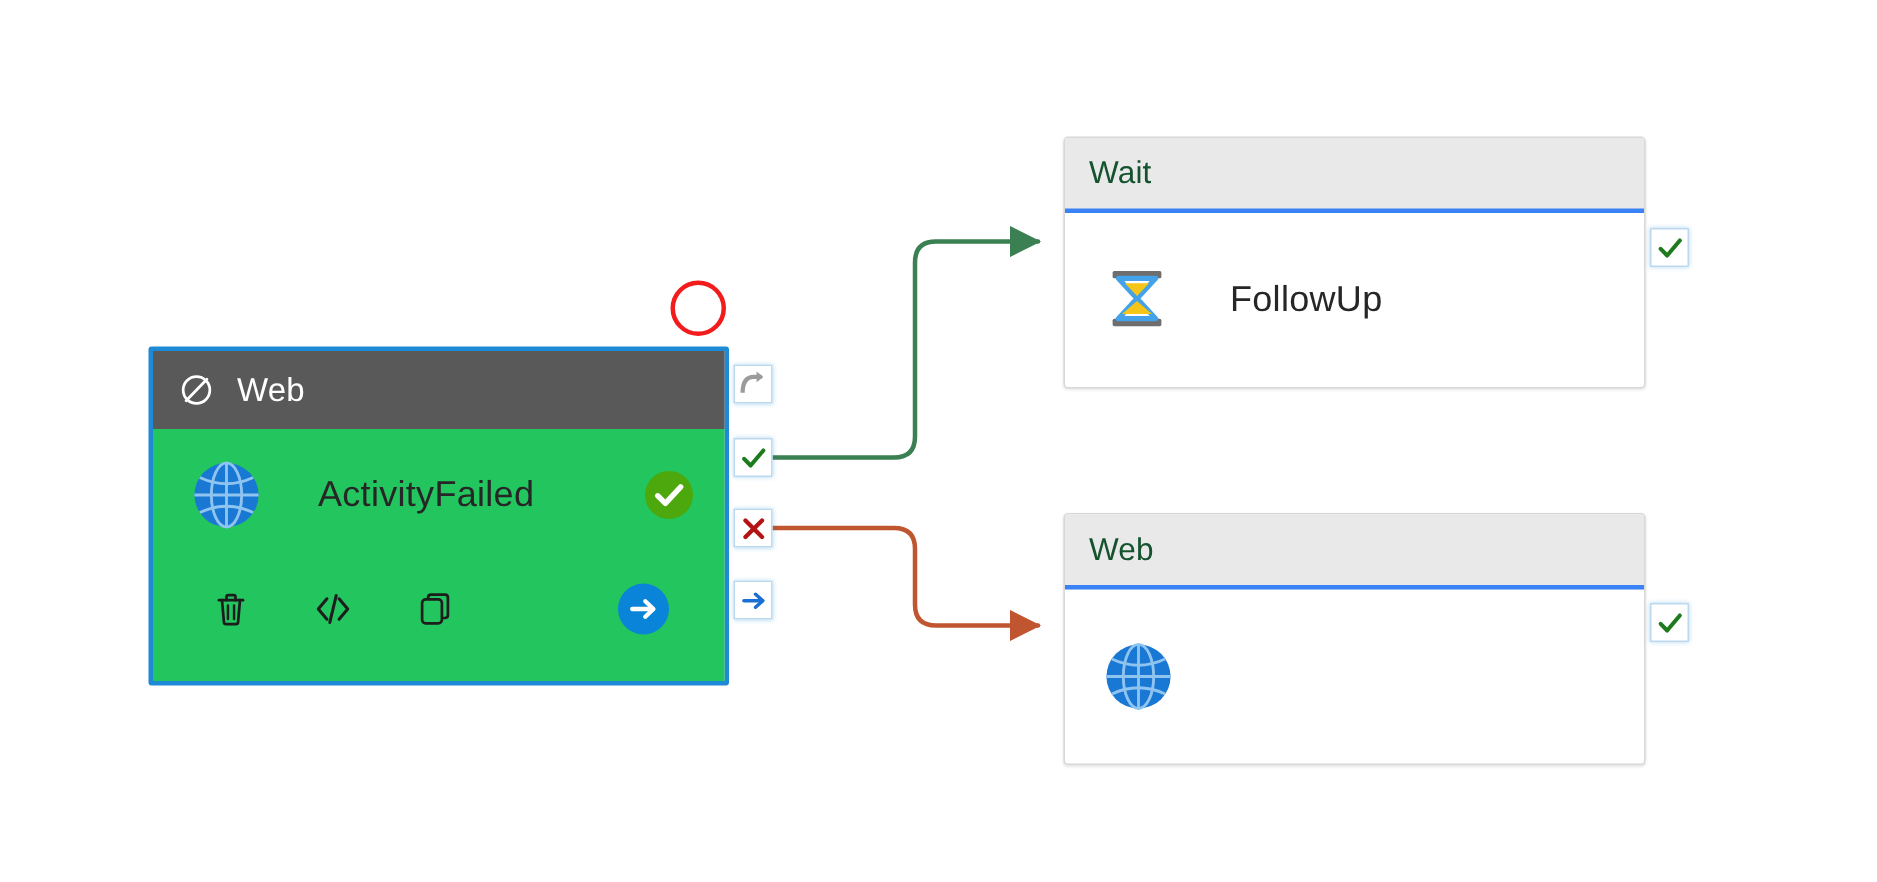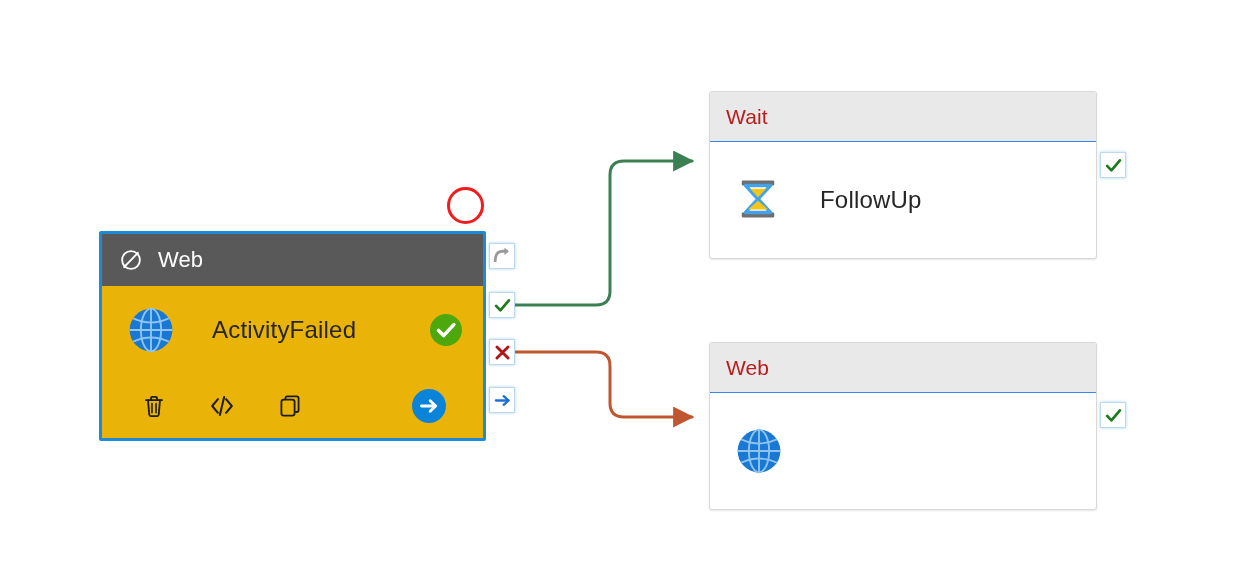--- a/index.html
+++ b/index.html
@@ -34,26 +34,26 @@
     box-sizing: border-box;
     background: #ffffff;
     border: 1px solid #d8d8d8;
     border-radius: 3px;
     box-shadow: 0 1px 2px rgba(0,0,0,0.10);
   }
   .node-header {
     box-sizing: border-box;
     height: 50px;
     background: #e9e9e9;
-    border-bottom: 1px solid #3b82f6;
+    border-bottom: 3px solid #3b82f6;
     display: flex;
     align-items: center;
     padding: 0 0 0 16px;
     font-size: 21px;
-    color: #b91c1c;
+    color: #14532d;
     letter-spacing: .1px;
   }
   .node-body {
     box-sizing: border-box;
     display: flex;
     align-items: center;
     padding: 0 0 0 22px;
     height: calc(100% - 50px);
   }
   .node-icon {
@@ -80,22 +80,22 @@
   .node.selected .node-header {
     background: #595959;
     border-bottom: none;
     color: #ffffff;
     height: 52px;
     padding-left: 16px;
     font-size: 22px;
   }
   .node.selected .node-body {
     height: auto;
-    background: #eab308;
-    padding: 0 0 0 22px;
+    background: #22c55e;
+    padding: 0 0 16px 22px;
   }
   .hdr-icon {
     width: 26px;
     height: 26px;
     margin-right: 14px;
     display: block;
     flex: 0 0 26px;
   }
   .row-activity {
     display: flex;

